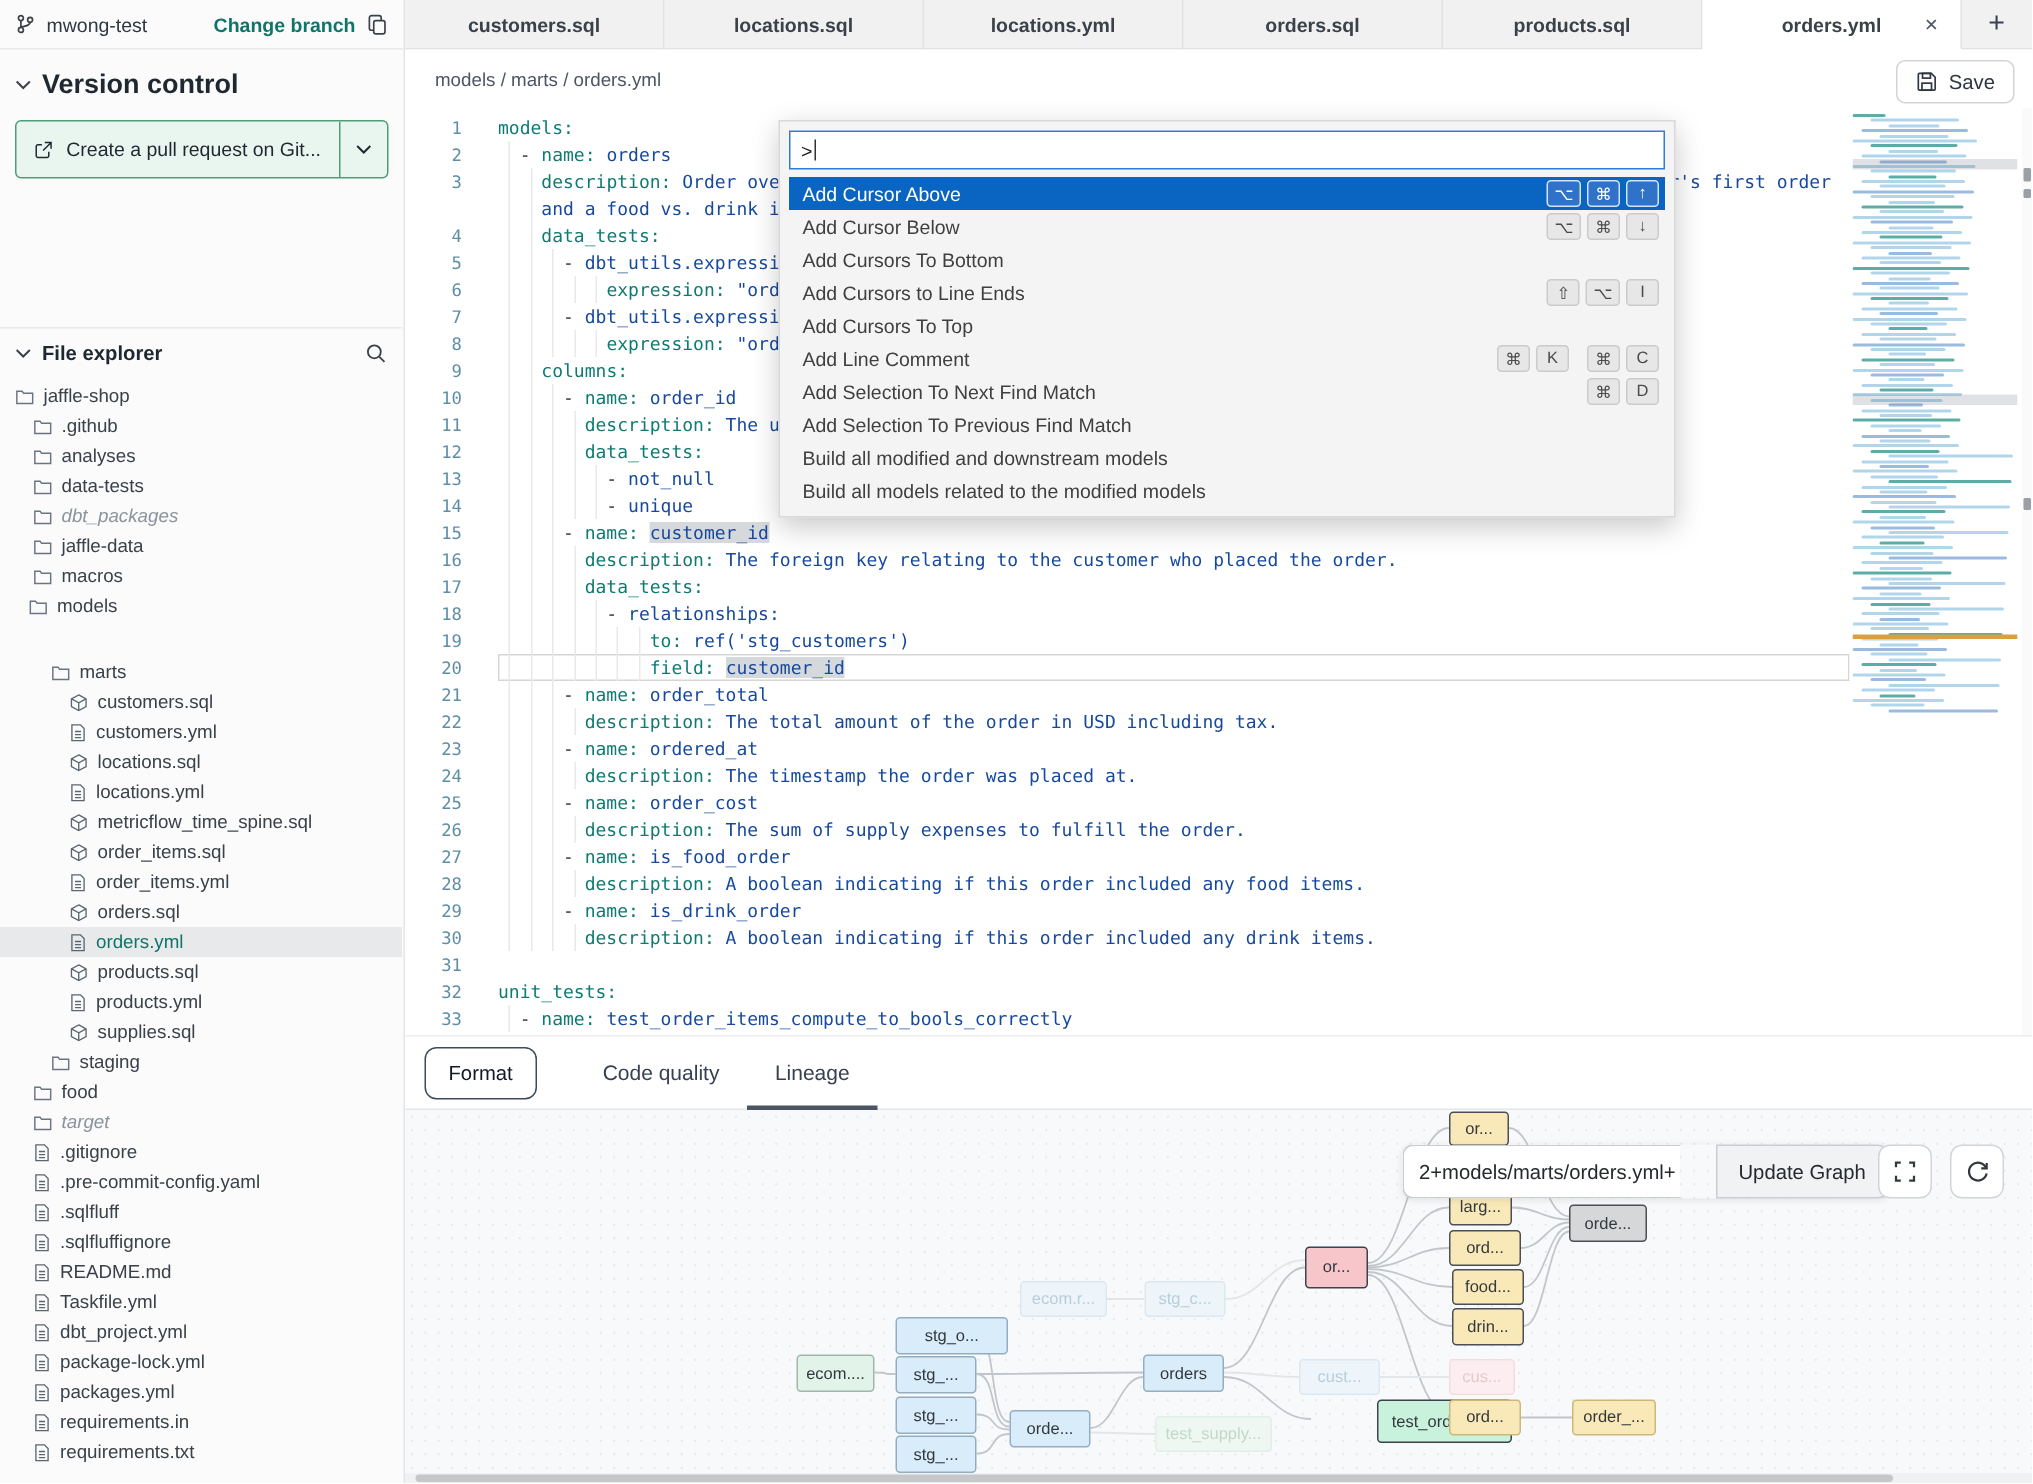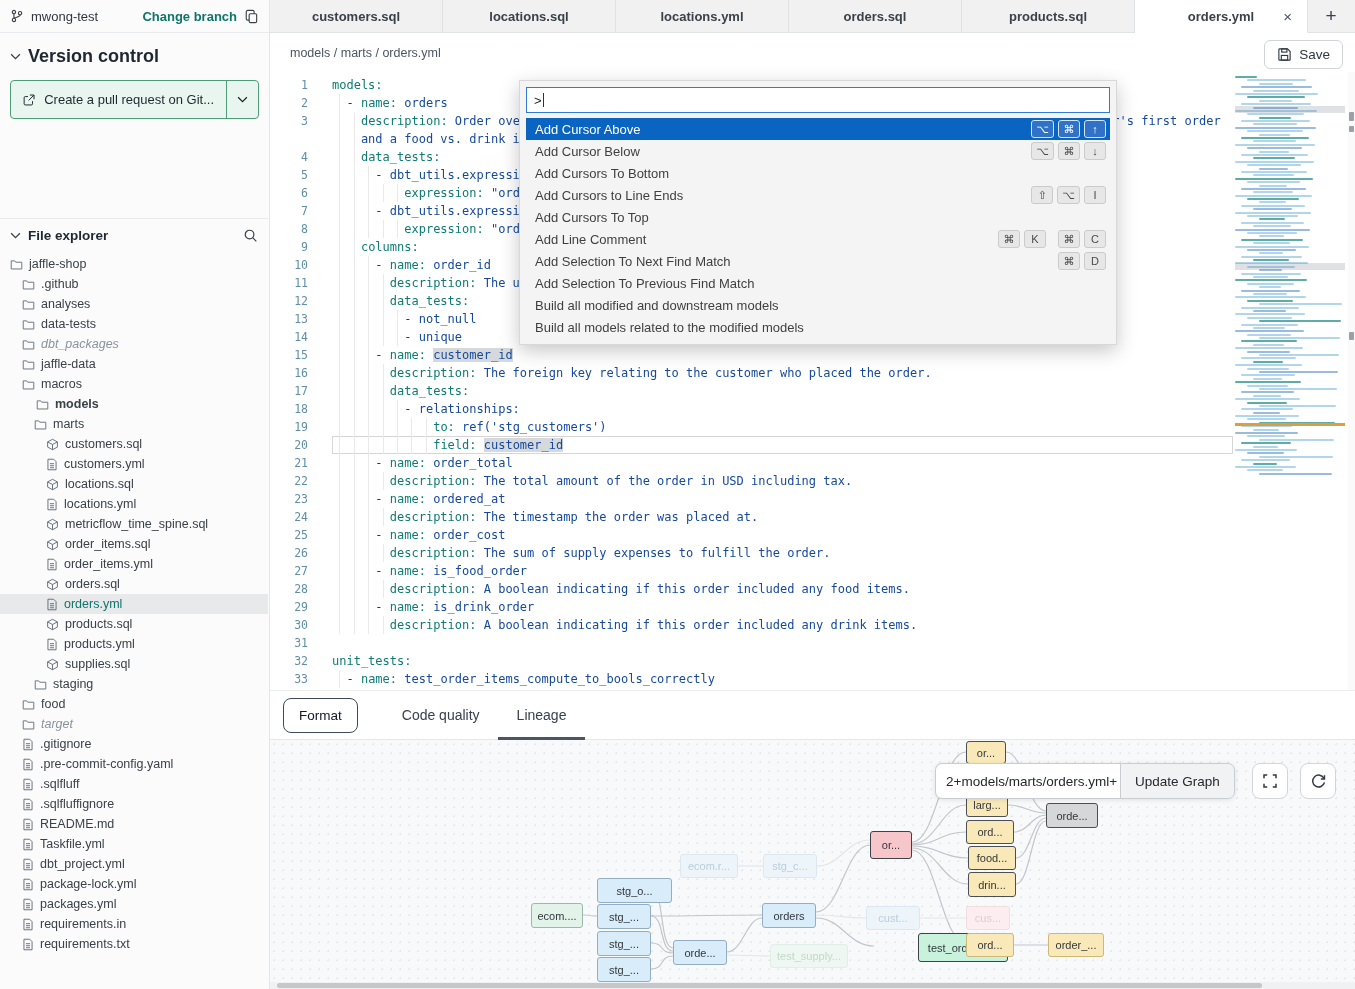--- a/index.html
+++ b/index.html
@@ -83,21 +83,21 @@
   .n-sel{background:var(--nsel);border-color:#3c4247;border-width:1.5px;}
   .n-test{background:var(--ntest);border-color:#4a4f54;border-width:1.5px;}
   .n-test-l{background:var(--ntest);border-color:#cdb878;}
   .n-gray{background:var(--ngray);border-color:#4a4f54;border-width:1.5px;}
   .n-mint{background:var(--nmint);border-color:#3c4247;border-width:1.5px;}
   .n-fade-blue{background:#eef5fa;border-color:#dce8f0;color:#b9cdda;}
   .n-fade-green{background:#eff7f2;border-color:#e0efe7;color:#c2d8cb;}
   .n-fade-pink{background:#fceef0;border-color:#f3dde0;color:#e6c9cd;}
   .lin-search{position:absolute;left:665px;top:23px;display:flex;z-index:10;box-shadow:0 1px 5px rgba(0,0,0,.10);border-radius:7px;}
   .lin-input{width:185px;height:36px;box-sizing:border-box;background:#fff;border:1px solid #c9cdd2;border-right:none;border-radius:7px 0 0 7px;display:flex;align-items:center;padding:0 10px;font-size:13.5px;color:#25282c;white-space:nowrap;overflow:hidden;}
-  .lin-btn{height:36px;box-sizing:border-box;padding:0 14px;background:#f1f2f3;border:1px solid #c9cdd2;border-radius:0 7px 7px 0;display:flex;align-items:center;font-size:13.5px;color:#25282c;cursor:pointer;white-space:nowrap;}
+  .lin-btn{height:36px;box-sizing:border-box;padding:0 14px;background:#f1f2f3;border:1px solid #c9cdd2;border-radius:0 7px 7px 0;display:flex;align-items:center;font-size:13.5px;color:#25282c;cursor:pointer;white-space:nowrap;margin-left:24px;}
   .icon-btn{position:absolute;top:23px;width:36px;height:36px;box-sizing:border-box;background:#fff;border:1px solid #d2d5d9;border-radius:8px;display:flex;align-items:center;justify-content:center;cursor:pointer;z-index:10;}
 
   #hscroll{position:absolute;left:270px;top:982px;width:1085px;height:7px;background:#f0f1f2;}
   #hthumb{position:absolute;left:7px;top:1px;width:985px;height:5px;border-radius:3px;background:#c5c7c9;cursor:grab;}
 </style>
 </head>
 <body>
 
 <div id="page">
 
@@ -187,27 +187,27 @@
               <path d="M1.5 13.5v-10h4.3l1.3 1.7h7.4v8.3z"></path>
             </svg>
             <span>jaffle-data</span>
           </div>
           <div class="tree-row" style="padding-left: 22px;">
             <svg width="13" height="13" viewBox="0 0 16 16" fill="none" stroke="currentColor" stroke-width="1.2" style="color:#6b7480">
               <path d="M1.5 13.5v-10h4.3l1.3 1.7h7.4v8.3z"></path>
             </svg>
             <span>macros</span>
           </div>
-          <div class="tree-row" style="padding-left: 36px; font-weight: bold;">
+          <div class="tree-row" style="padding-left: 19px;">
             <svg width="13" height="13" viewBox="0 0 16 16" fill="none" stroke="currentColor" stroke-width="1.2" style="color:#6b7480">
               <path d="M1.5 13.5v-10h4.3l1.3 1.7h7.4v8.3z"></path>
             </svg>
             <span>models</span>
           </div>
-          <div class="tree-row" style="padding-left: 34px;">
+          <div class="tree-row" style="padding-left: 34px; margin-top: 24px;">
             <svg width="13" height="13" viewBox="0 0 16 16" fill="none" stroke="currentColor" stroke-width="1.2" style="color:#6b7480">
               <path d="M1.5 13.5v-10h4.3l1.3 1.7h7.4v8.3z"></path>
             </svg>
             <span>marts</span>
           </div>
           <div class="tree-row" style="padding-left: 46px;">
             <svg width="13" height="13" viewBox="0 0 16 16" fill="none" stroke="currentColor" stroke-width="1.1" style="color:#5b6570">
               <path d="M8 1.6L14 4.8v6.4L8 14.4 2 11.2V4.8z"></path>
               <path d="M2 4.8l6 3.2 6-3.2M8 8v6.4"></path>
             </svg>

